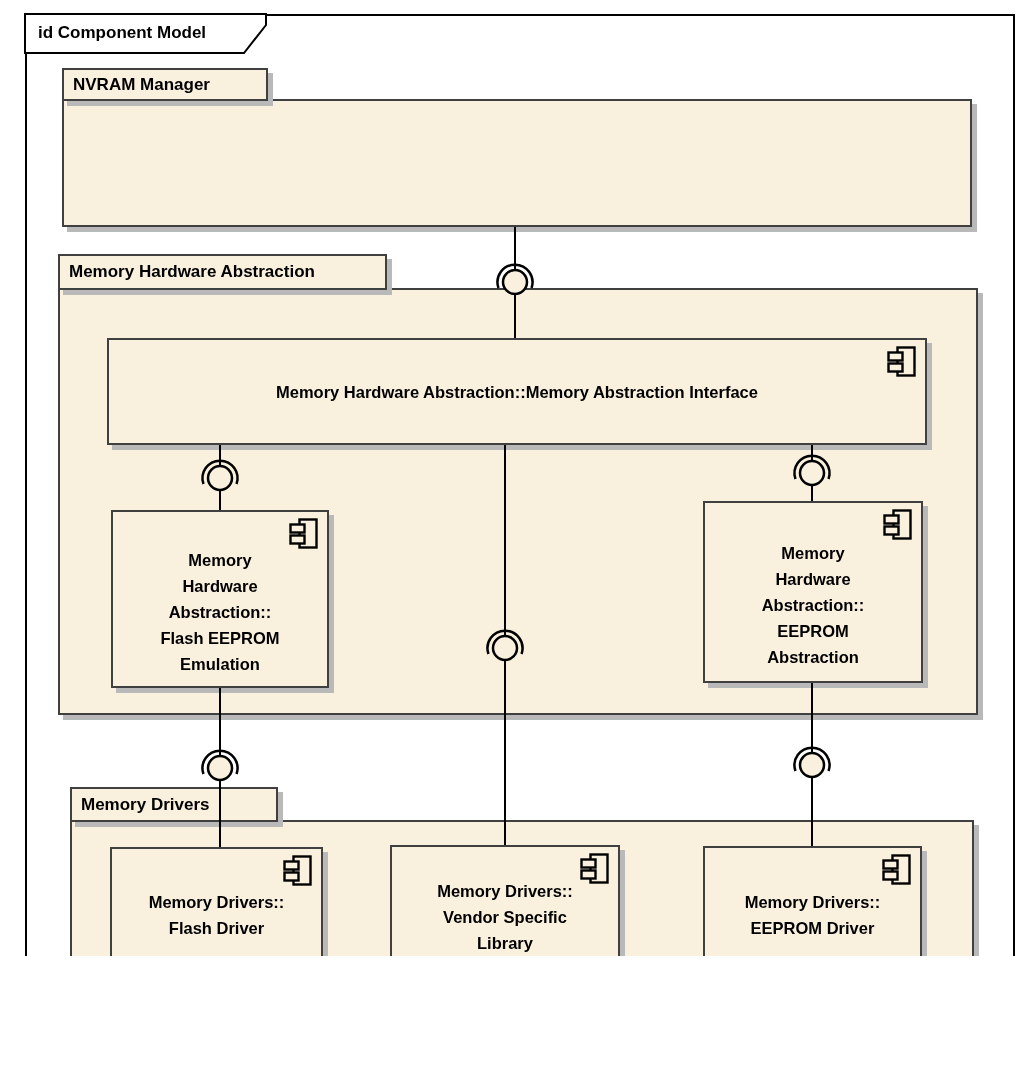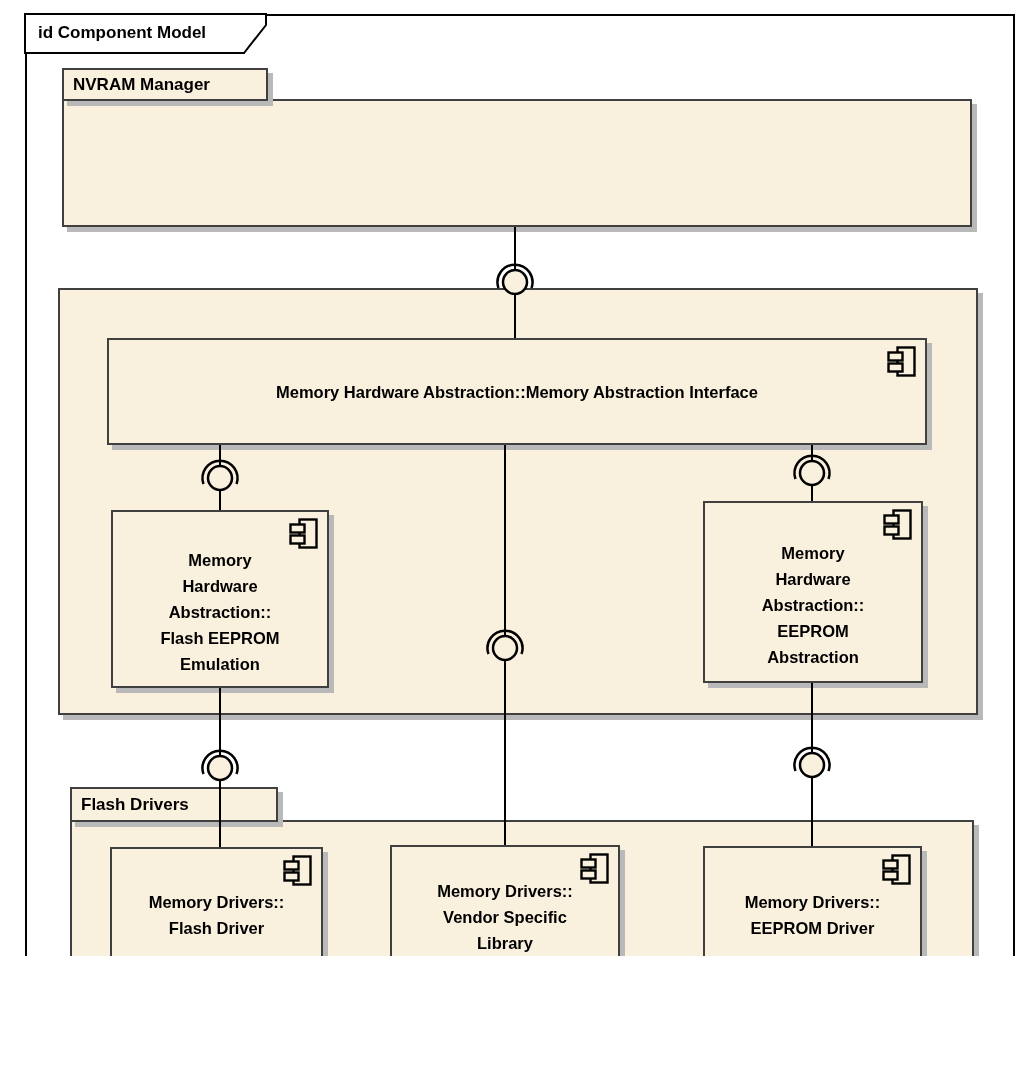--- a/index.html
+++ b/index.html
@@ -81,24 +81,27 @@
   <svg class="frame-tab" width="246" height="42">
     <path d="M1 1 H242 V12 L220 40 H1 Z" fill="#ffffff" stroke="#000000" stroke-width="2"></path>
   </svg>
   <div class="frame-label">id Component Model</div>
 
   <div class="pkg-tab tab-nvram">
     <span>NVRAM Manager</span>
   </div>
   <div class="pkg-body body-nvram"></div>
 
+  <div class="pkg-tab tab-mha">
+    <span>Memory Hardware Abstraction</span>
+  </div>
   <div class="pkg-body body-mha"></div>
 
   <div class="pkg-tab tab-md">
-    <span>Flash Drivers</span>
+    <span>Memory Drivers</span>
   </div>
   <div class="pkg-body body-md"></div>
 
   <div class="component comp-mai">
     <svg class="comp-icon" width="30" height="32" viewBox="0 0 30 32">
       <rect x="10.5" y="1.5" width="17" height="28" fill="var(--fill,#FAF0DE)" stroke="#000" stroke-width="2.4"></rect>
       <rect x="1.5" y="6.5" width="14" height="8" fill="var(--fill,#FAF0DE)" stroke="#000" stroke-width="2.4"></rect>
       <rect x="1.5" y="17.5" width="14" height="8" fill="var(--fill,#FAF0DE)" stroke="#000" stroke-width="2.4"></rect>
     </svg>
     <span class="comp-label">Memory Hardware Abstraction::Memory Abstraction Interface</span>

